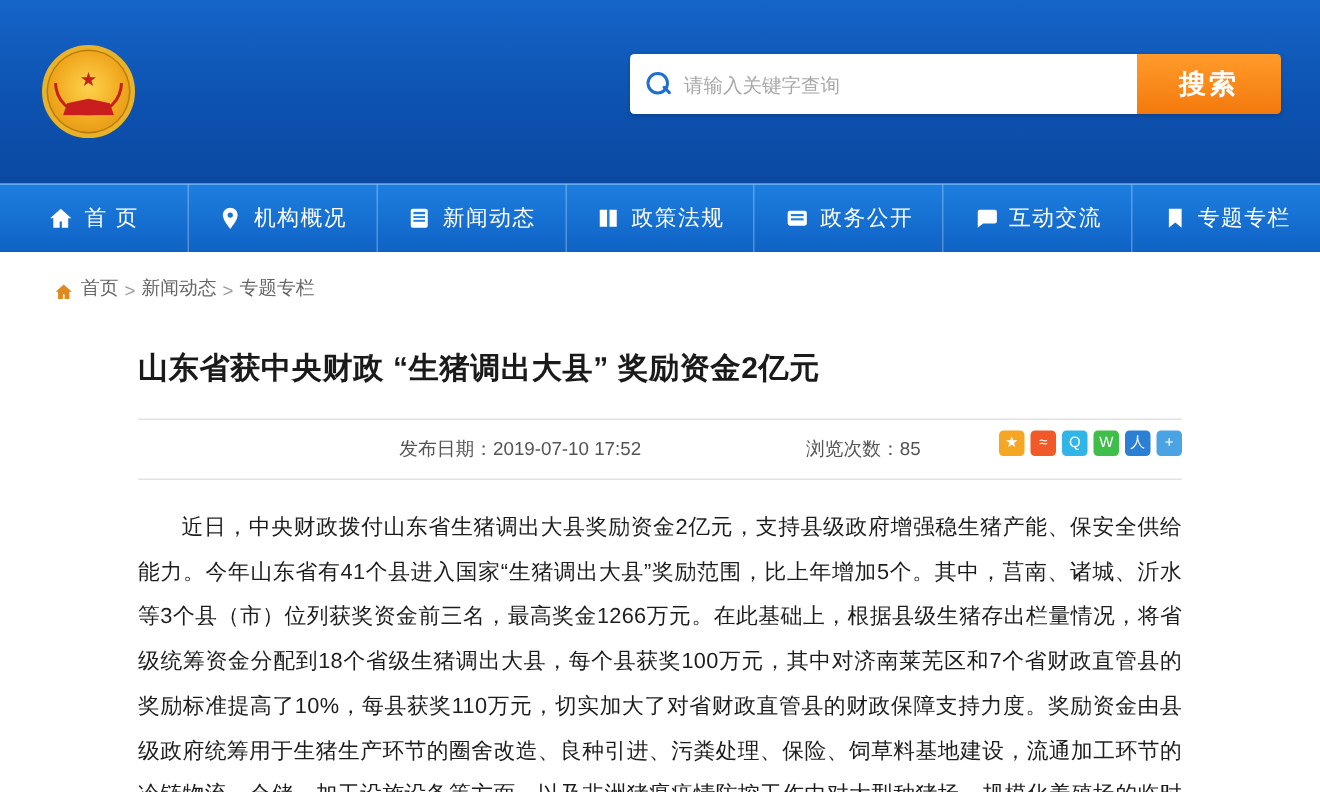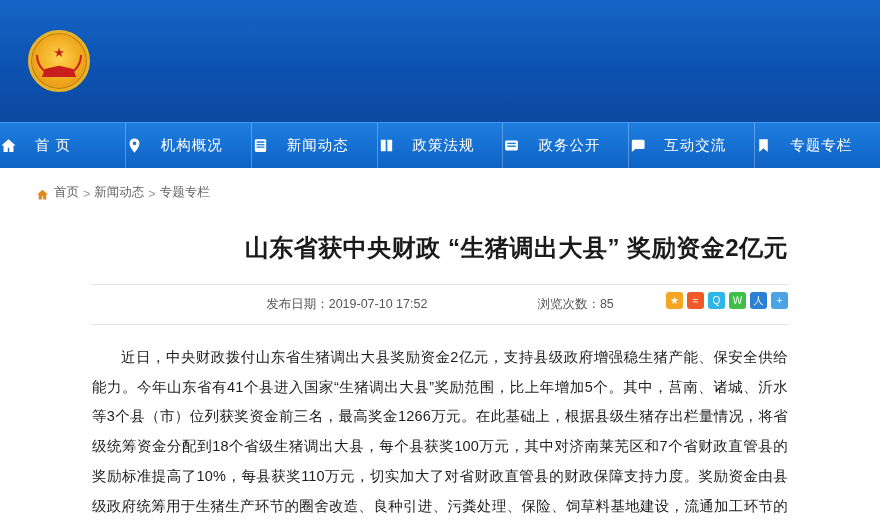--- a/index.html
+++ b/index.html
@@ -106,22 +106,22 @@
   
   .nav {
     height: 46px;
     background: linear-gradient(180deg, #1d7fe0 0%, #0f62c4 100%);
     display: flex;
     align-items: stretch;
     border-top: 1px solid #3f96ea;
   }
   .nav-item {
     flex: 1;
-    display: flex; align-items: center; 
-    gap: 18px;
+    display: flex; align-items: center; justify-content: center;
+    gap: 7px;
     color: #ffffff;
     font-size: 14.5px;
     letter-spacing: 1px;
     border-right: 1px solid rgba(255,255,255,.28);
     cursor: pointer;
     position: relative;
   }
   .nav-item:last-child { border-right: none; }
   .nav-item .nico {
     width: 17px; height: 17px; flex: none;
@@ -146,22 +146,22 @@
   }
   .breadcrumb a { color: #666; text-decoration: none; }
   .breadcrumb .sep { margin: 0 4px; color: #999; }
 
   
   .content {
     padding: 22px 92px 0 92px;
     background: #fff;
   }
   .article-title {
-    text-align: right;
-    font-size: 24px;
+    text-align: left;
+    font-size: 20px;
     font-weight: bold;
     color: #1a1a1a;
     letter-spacing: .5px;
     margin-top: 8px;
   }
   .meta-rule {
     border-bottom: 1px solid #e2e2e2;
     margin-top: 20px;
   }
   .meta {
@@ -212,20 +212,27 @@
 
   <div class="header">
     <div class="brand">
       <div class="emblem">
         <div class="star">★</div>
         <div class="ears"></div>
         <div class="gate"></div>
       </div>
     </div>
 
+    <div class="search-wrap">
+      <div class="search-box">
+        <span class="search-icon"></span>
+        <input class="search-input" type="text" placeholder="请输入关键字查询" style="">
+      </div>
+      <button class="search-button">搜索</button>
+    </div>
   </div>
 
   <div class="nav">
 
     <div class="nav-item">
       <span class="nico">
         <svg width="17" height="17" viewBox="0 0 24 24" fill="#fff">
             <path d="M12 3L2 12h3v9h6v-6h2v6h6v-9h3z"></path>
           </svg>
       </span>

